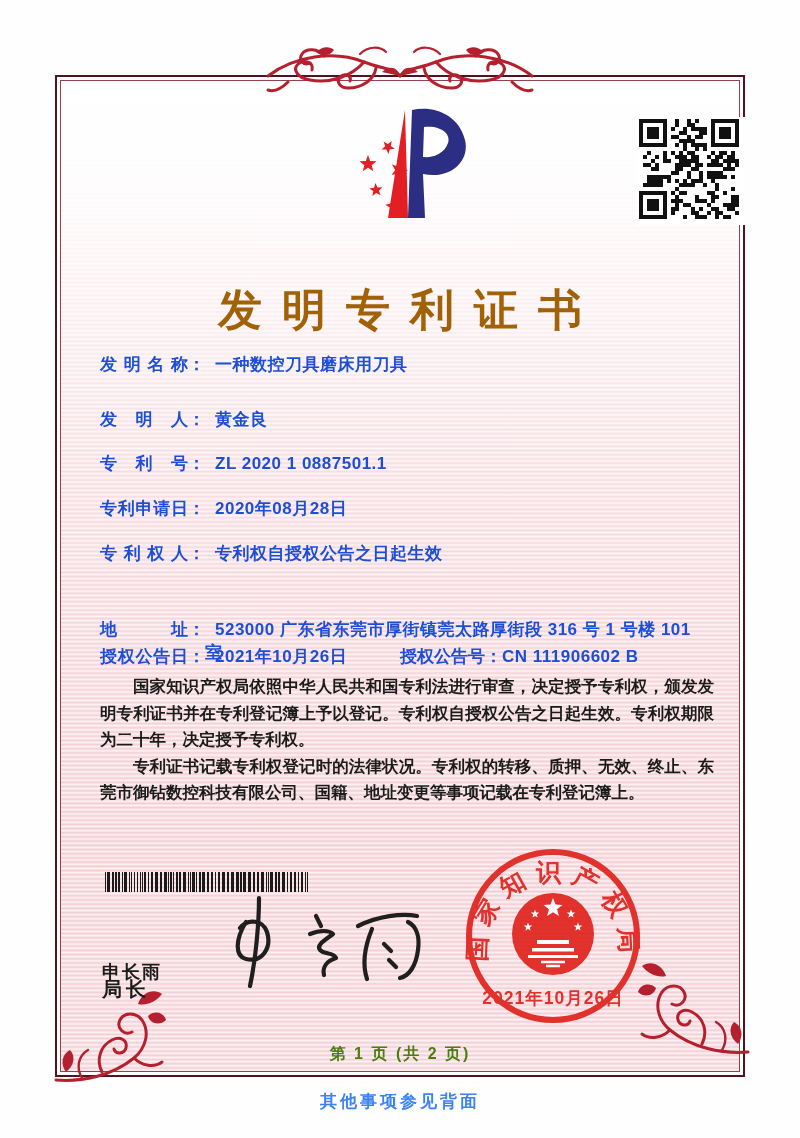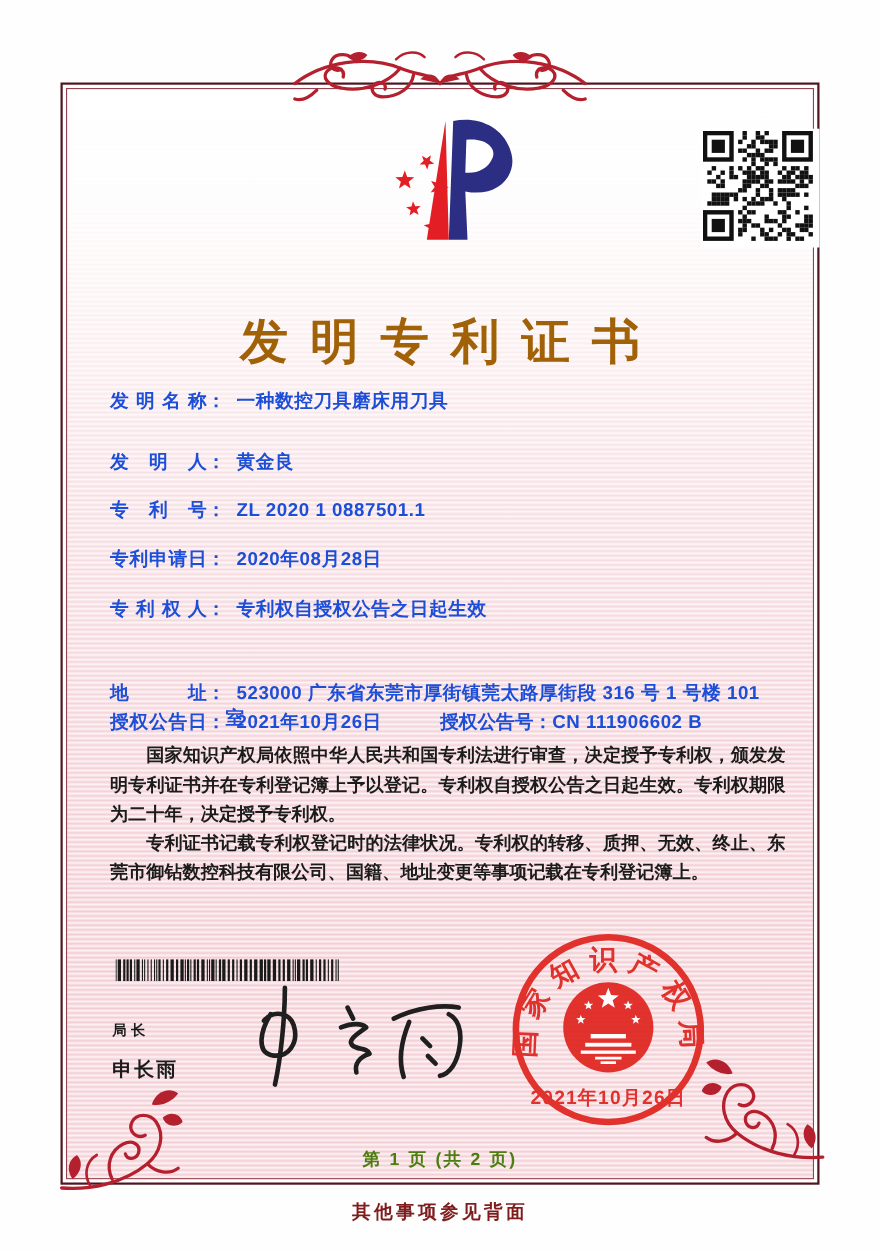--- a/index.html
+++ b/index.html
@@ -32,29 +32,29 @@
   .fcolon{display:inline-block;margin-right:10px;}
   .fvalue{letter-spacing:.5px;}
   .grant2{position:absolute;left:300px;top:0;}
   
   .paras{position:absolute;left:100px;top:674px;width:614px;
          font-family:"Liberation Serif",serif;font-size:16.5px;font-weight:700;
          color:#1b1b1b;}
   .paras p{margin:0;text-indent:2em;line-height:26.5px;text-align:justify;}
   
   .barcode{position:absolute;left:105px;top:872px;}
-  .signer-title{position:absolute;left:102px;top:928px;font-size:13px;font-weight:700;letter-spacing:4px;text-align:center;}
+  .signer-title{position:absolute;left:102px;top:976px;font-size:20px;font-weight:700;letter-spacing:4px;text-align:center;}
   .signer-name{position:absolute;left:102px;top:960px;font-size:18px;font-weight:700;letter-spacing:2px;}
   .sig{position:absolute;left:212px;top:882px;}
   .seal{position:absolute;left:464px;top:848px;opacity:.93;}
   .pageinfo{position:absolute;left:0;top:1044px;width:100%;text-align:center;
             font-size:16px;font-weight:700;letter-spacing:2px;color:#4d7c0f;}
   .backnote{position:absolute;left:0;top:1090px;width:100%;text-align:center;
             font-family:"Liberation Serif",serif;font-size:17px;font-weight:700;
-            letter-spacing:3px;color:#7f1d1d;}
+            letter-spacing:3px;color:#3b82f6;}
 </style>
 </head>
 <body>
 
 <div class="page">
 
   <div class="frame">
     <div class="frame-inner"></div>
   </div>
 

